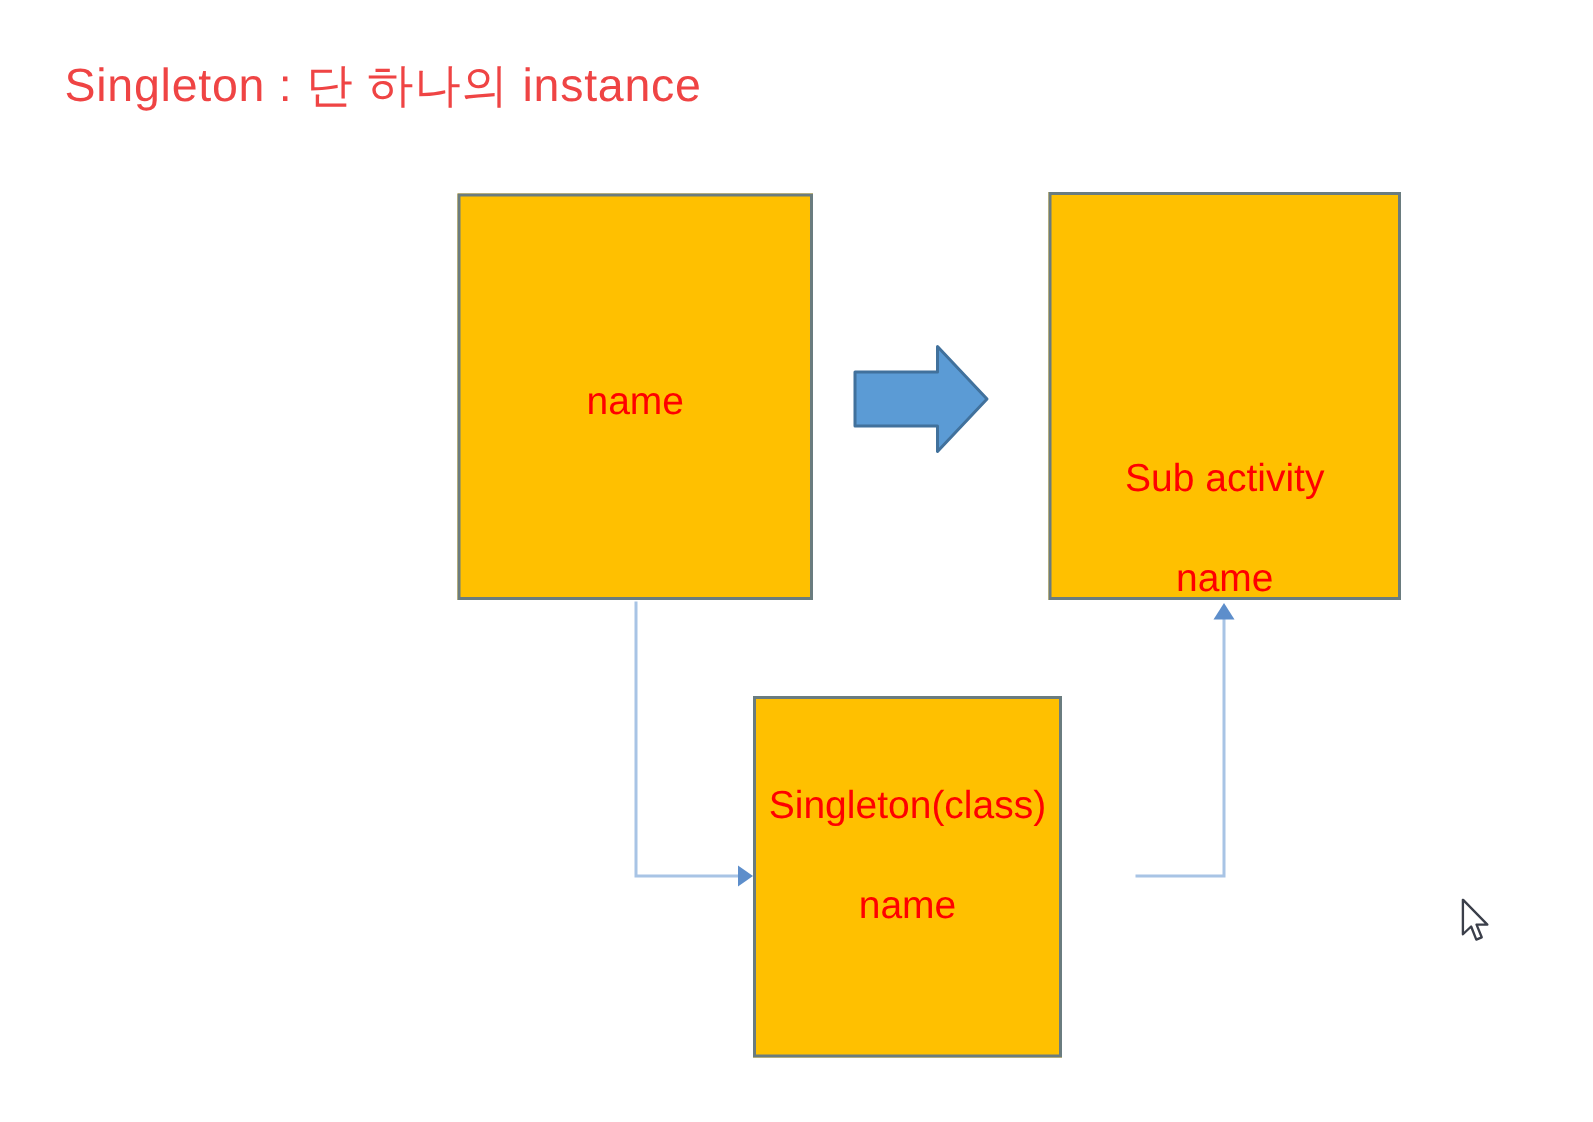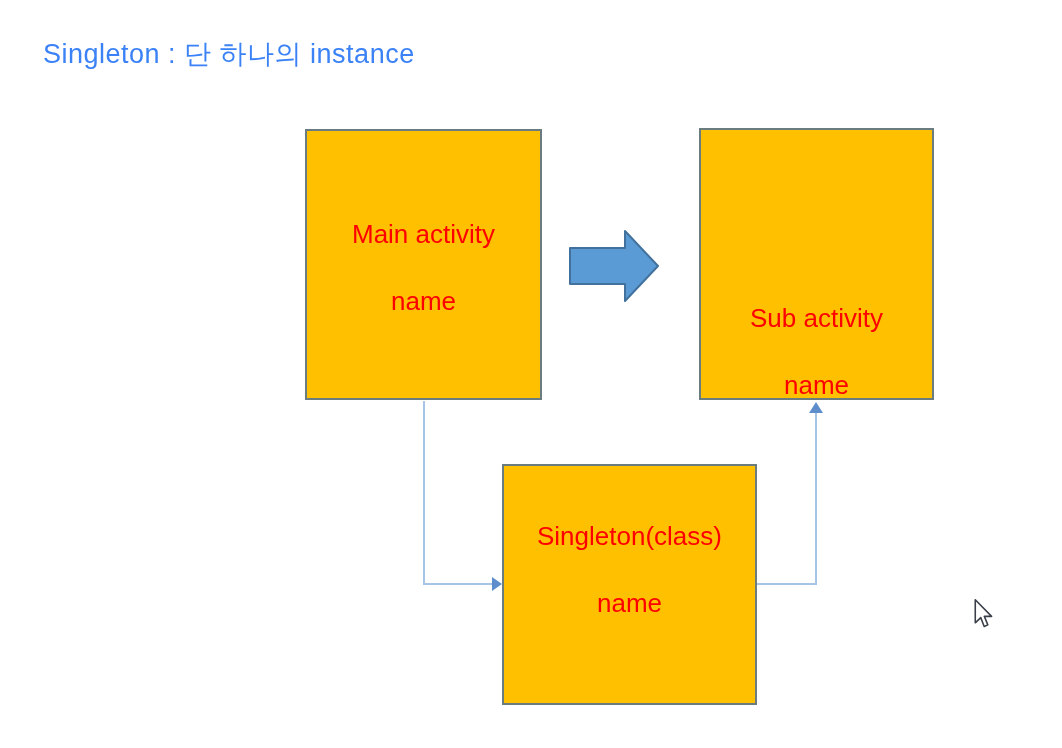--- a/index.html
+++ b/index.html
@@ -14,22 +14,22 @@
     position: relative;
     width: 1062px;
     height: 748px;
     background: #ffffff;
     overflow: hidden;
   }
   .slide-title {
     position: absolute;
     left: 43px;
     top: 36px;
-    font-size: 27px;
-    color: #3b82f6;
+    font-size: 31px;
+    color: #ef4444;
     letter-spacing: 0.5px;
     white-space: nowrap;
   }
   .shape {
     position: absolute;
     background: #FFC000;
     border: 2px solid #6A7C7F;
     box-sizing: border-box;
     display: flex;
     flex-direction: column;
@@ -54,21 +54,21 @@
     left: 699px;
     top: 128px;
     width: 235px;
     height: 272px;
     padding-top: 5px;
     justify-content: flex-end;
   }
   #singleton-box {
     left: 502px;
     top: 464px;
-    width: 255px;
+    width: 206px;
     height: 241px;
     padding-bottom: 30px;
   }
   svg.overlay {
     position: absolute;
     left: 0;
     top: 0;
     pointer-events: none;
   }
   .cursor-svg {
@@ -79,21 +79,20 @@
   }
 </style>
 </head>
 <body>
 
 <div class="stage">
 
   <div class="slide-title">Singleton : 단 하나의 instance</div>
 
   <div class="shape" id="main-box">
-    <div class="line1">Main activity</div>
     <div class="line2">name</div>
   </div>
 
   <div class="shape" id="sub-box">
     <div class="line1">Sub activity</div>
     <div class="line2">name</div>
   </div>
 
   <div class="shape" id="singleton-box">
     <div class="line1">Singleton(class)</div>

